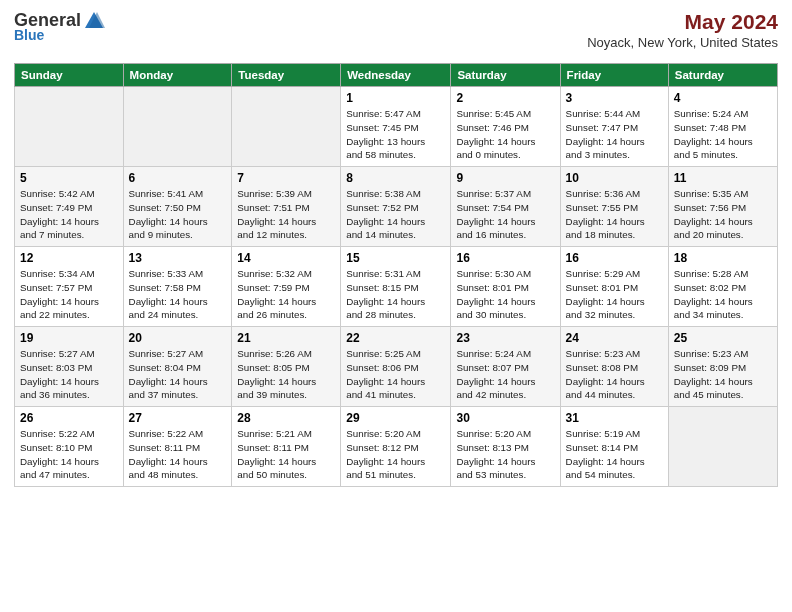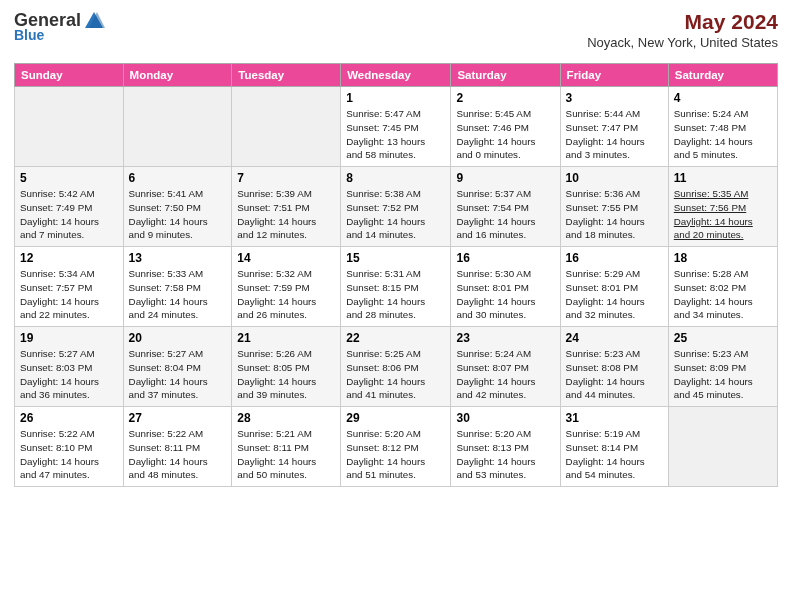--- a/index.html
+++ b/index.html
@@ -38,21 +38,21 @@
       font-size: 13px;
       color: #333;
       margin-top: 2px;
     }
     .calendar {
       width: 100%;
       border-collapse: collapse;
       font-size: 10.5px;
     }
     .calendar th {
-      background: #ec4899;
+      background: #15803d;
       color: #fff;
       text-align: left;
       padding: 5px 6px;
       font-size: 11.5px;
       font-weight: bold;
       border: 1px solid #aaa;
       margin-top: 22px;
     }
     .calendar td {
       vertical-align: top;
@@ -188,21 +188,21 @@
           </td>
           <td>
             <span class="day-num">10</span>
             <div class="day-info" style="white-space: pre-line;">Sunrise: 5:36 AM
 Sunset: 7:55 PM
 Daylight: 14 hours
 and 18 minutes.</div>
           </td>
           <td>
             <span class="day-num">11</span>
-            <div class="day-info" style="white-space: pre-line; text-decoration: underline;">Sunrise: 5:35 AM
+            <div class="day-info" style="white-space: pre-line;">Sunrise: 5:35 AM
 Sunset: 7:56 PM
 Daylight: 14 hours
 and 20 minutes.</div>
           </td>
         </tr>
         <tr>
           <td>
             <span class="day-num">12</span>
             <div class="day-info" style="white-space: pre-line;">Sunrise: 5:34 AM
 Sunset: 7:57 PM

